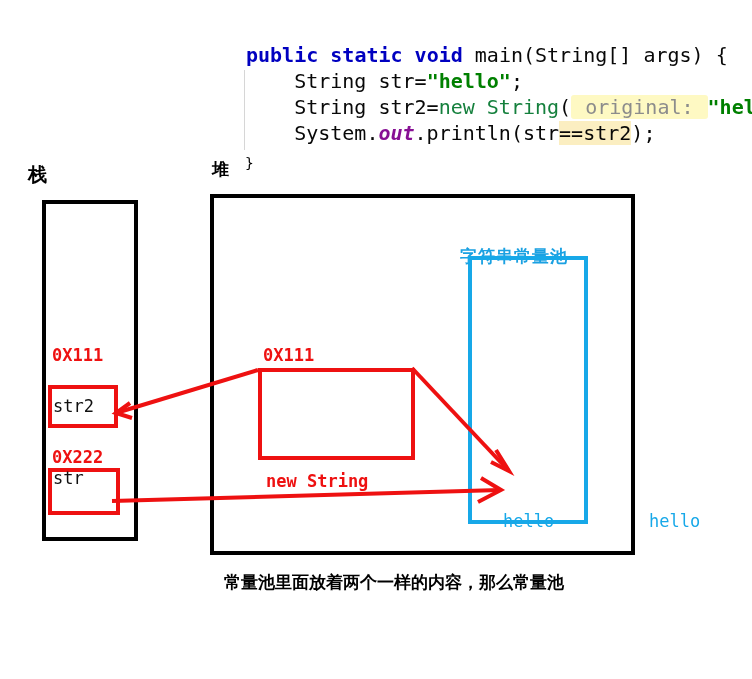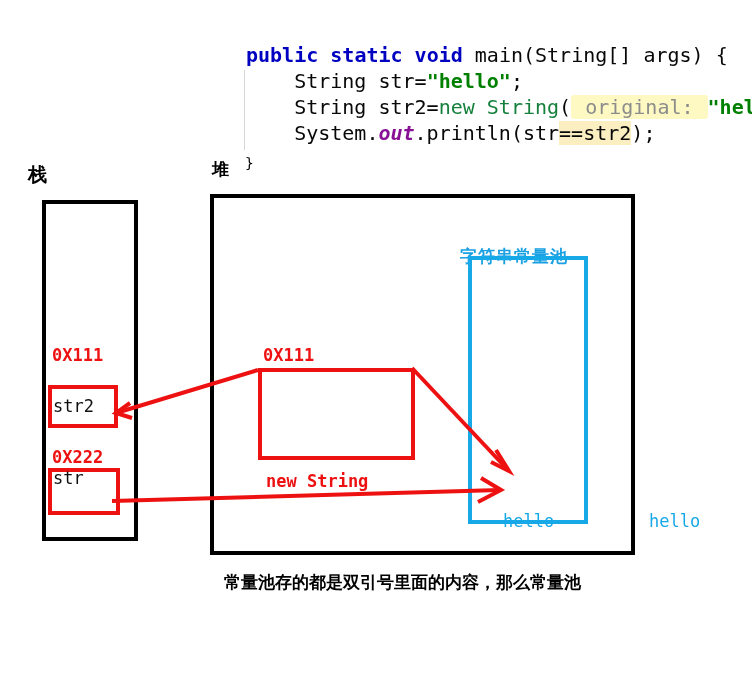--- a/index.html
+++ b/index.html
@@ -206,14 +206,14 @@
     <polyline points="491,462 509,471 496,450" fill="none" stroke="#ee1111" stroke-width="4" stroke-linejoin="miter"></polyline>
   </g>
 
   <g>
     <line x1="112" y1="501" x2="500" y2="490" stroke="#ee1111" stroke-width="4"></line>
     <polyline points="481,478 501,490 478,502" fill="none" stroke="#ee1111" stroke-width="4" stroke-linejoin="miter"></polyline>
   </g>
 </svg>
 
 <div id="bottom-note">
-  <div>常量池存的都是双引号里面的内容，那么常量池</div>
+  <div>常量池里面放着两个一样的内容，那么常量池</div>
 </div>
 
 </body></html>

